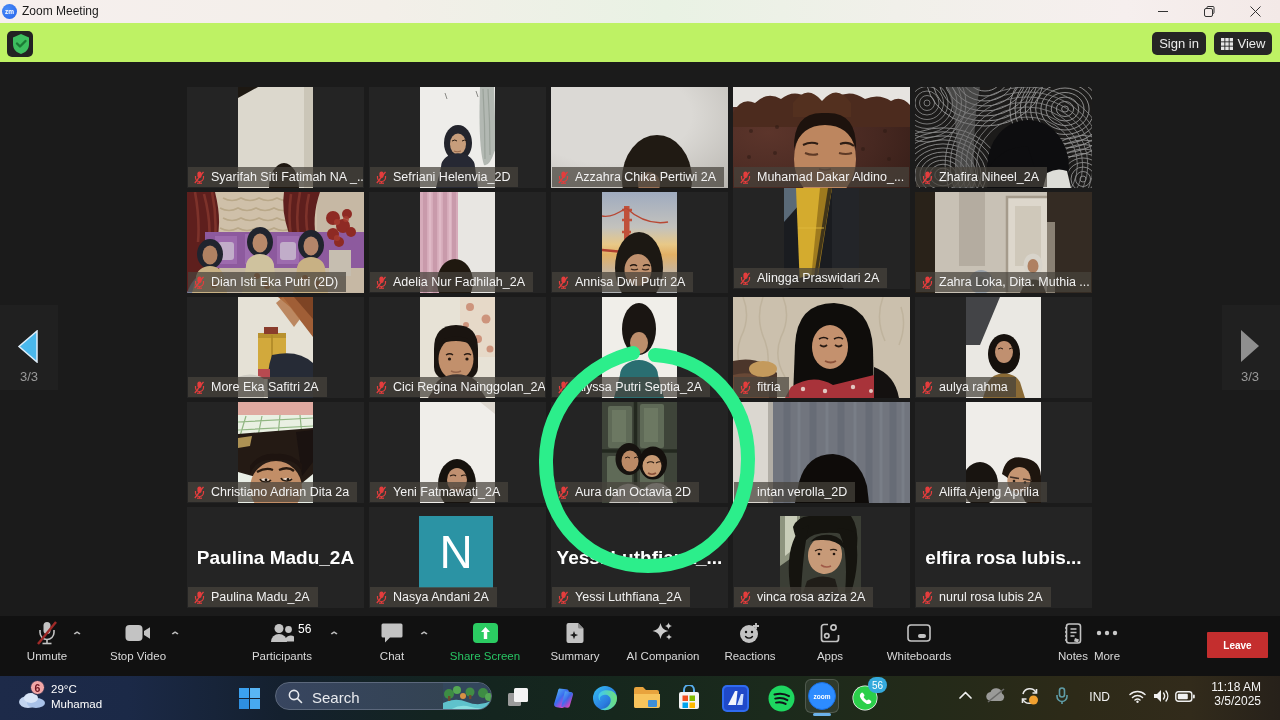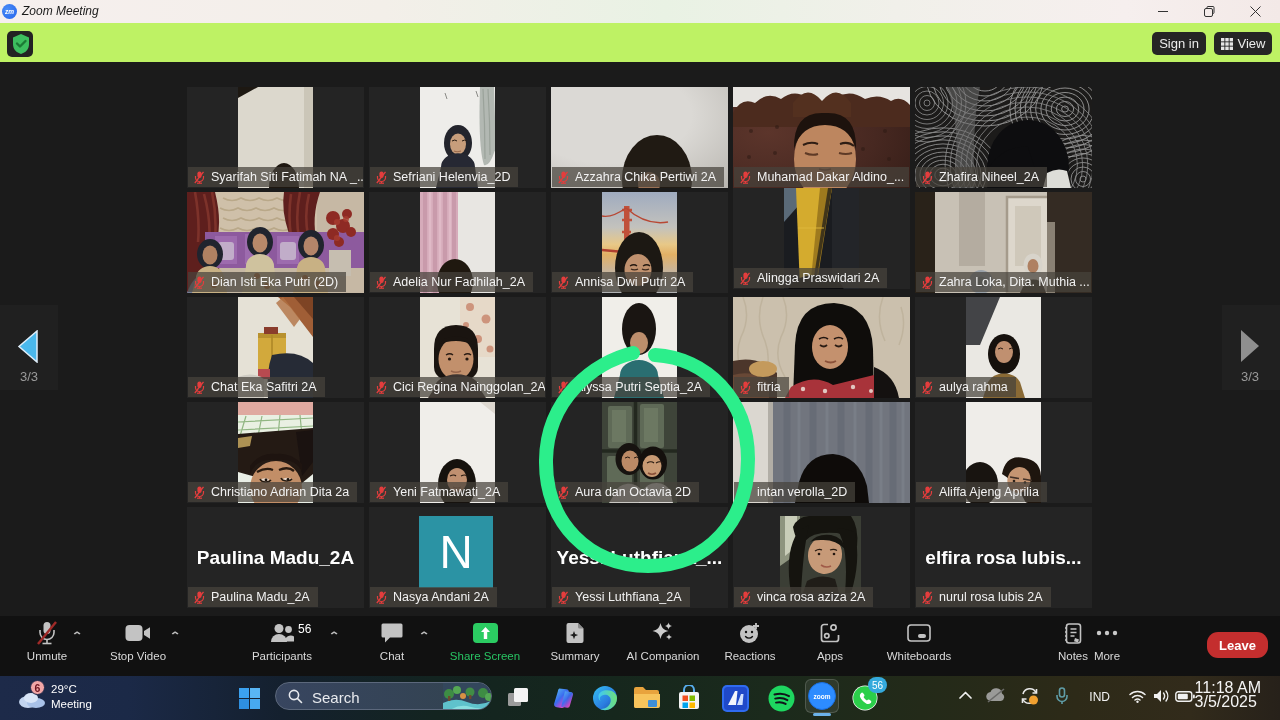--- a/index.html
+++ b/index.html
@@ -1,20 +1,20 @@
 <!DOCTYPE html>
 <html><head>
 <meta charset="utf-8">
 <style>
 *{margin:0;padding:0;box-sizing:border-box}
 html,body{width:1280px;height:720px;overflow:hidden;background:#1b1b1b;font-family:"Liberation Sans",sans-serif}
 #app{position:absolute;inset:0}
 
 #titlebar{position:absolute;left:0;top:0;width:1280px;height:23px;
- background:linear-gradient(90deg,#f6efee 0%,#f3efe9 30%,#e9f2e4 52%,#f1f0ea 70%,#f6efee 88%,#f3e9e7 100%);font-style:italic;}
+ background:linear-gradient(90deg,#f6efee 0%,#f3efe9 30%,#e9f2e4 52%,#f1f0ea 70%,#f6efee 88%,#f3e9e7 100%);}
 #zmlogo{position:absolute;left:2px;top:4px;width:15px;height:15px;border-radius:50%;
  background:radial-gradient(circle at 35% 35%,#4a8cf7,#2563eb);color:#fff;font-size:6.5px;font-weight:bold;
  display:flex;align-items:center;justify-content:center}
 #wtitle{position:absolute;left:22px;top:4px;font-size:12px;color:#1a1a1a}
 .wbtn{position:absolute;top:0;width:34px;height:23px;color:#333;display:flex;align-items:center;justify-content:center;font-size:12px}
 
 #header{position:absolute;left:0;top:23px;width:1280px;height:39px;background:#bef264}
 #shieldbg{position:absolute;left:7px;top:8px;width:26px;height:26px;background:#232323;border-radius:5px}
 #signin{position:absolute;left:1152px;top:9px;width:54px;height:23px;background:#252525;border-radius:5px;
  color:#ececec;font-size:13px;display:flex;align-items:center;justify-content:center}
@@ -26,31 +26,31 @@
  font-size:12.5px;display:flex;align-items:center;padding:0 8px 0 6px;white-space:nowrap;max-width:175px;overflow:hidden}
 .nl svg{margin-right:6px;flex:none}
 .bigname{position:absolute;left:0;top:0;width:177px;height:101px;display:flex;align-items:center;justify-content:center;
  color:#fff;font-size:19px;font-weight:bold;white-space:nowrap}
 
 #toolbar{position:absolute;left:0;top:616px;width:1280px;height:60px;background:#111111}
 .tb{position:absolute;top:620px;display:flex;flex-direction:column;align-items:center;color:#d9d9d9;font-size:11.5px;white-space:nowrap}
 .tb .ic{height:26px;display:flex;align-items:center;justify-content:center}
 .tb .lb{margin-top:4px}
 .caret{position:absolute;top:630px;color:#bdbdbd;font-size:10px;font-weight:bold;transform:scaleX(1.4)}
-#leave{position:absolute;left:1207px;top:632px;width:61px;height:26px;background:#c42e2e;border-radius:11px;
- color:#fff;font-weight:bold;font-size:13px;display:flex;align-items:center;justify-content:center}
+#leave{position:absolute;left:1207px;top:632px;width:61px;height:26px;background:#c42e2e;border-radius:1px;
+ color:#fff;font-weight:bold;font-size:10px;display:flex;align-items:center;justify-content:center}
 
 #taskbar{position:absolute;left:0;top:676px;width:1280px;height:44px;
  background:linear-gradient(90deg,#1d2a49 0%,#1b2947 10%,#14202e 22%,#132420 34%,#16271d 48%,#1b2a1c 60%,#232a19 72%,#2d2a18 84%,#322b1b 93%,#27211a 100%)}
 #weather{position:absolute;left:30px;top:677px;width:130px;height:40px;color:#fff}
 #searchpill{position:absolute;left:275px;top:682px;width:217px;height:28px;border-radius:14px;
  background:linear-gradient(90deg,rgba(62,76,104,.85),rgba(58,74,92,.8));border:1px solid #5c687c;color:#e8eaee;overflow:hidden}
 .tbicon{position:absolute;top:684px;width:28px;height:28px;display:flex;align-items:center;justify-content:center}
 #tray{position:absolute;left:900px;right:0;top:676px;height:44px;color:#f0f0f0}
-#clock{position:absolute;right:19px;top:681px;font-size:16px;color:#f5f5f5;line-height:13.5px}
+#clock{position:absolute;right:19px;top:681px;text-align:right;font-size:12px;color:#f5f5f5;line-height:13.5px}
 </style>
 </head>
 <body>
 <div id="app">
 
   <div id="titlebar">
     <div id="zmlogo">zm</div>
     <div id="wtitle">Zoom Meeting</div>
     <div class="wbtn" style="left:1146px">
         <svg width="11" height="11">
@@ -445,21 +445,21 @@
 <path d="M0 80 Q14 74 26 82 L26 101 H0 Z" fill="#cfccc4"></path>
 </svg></div>
         <div class="nl">
           <svg width="11" height="13" viewBox="0 0 11 13">
             <rect x="3.4" y="0.5" width="4.2" height="6.5" rx="2.1" fill="#e43d3d"></rect>
             <path d="M1.5 5 v1.5 a4 4 0 0 0 8 0 V5" fill="none" stroke="#e43d3d" stroke-width="1.2"></path>
             <line x1="5.5" y1="10.5" x2="5.5" y2="12" stroke="#e43d3d" stroke-width="1.2"></line>
             <line x1="3" y1="12.2" x2="8" y2="12.2" stroke="#e43d3d" stroke-width="1.2"></line>
             <line x1="0.8" y1="12" x2="9.5" y2="0.8" stroke="#e43d3d" stroke-width="1.3"></line>
           </svg>
-          <span>Chat Eka Safitri 2A</span>
+          <span>More Eka Safitri 2A</span>
         </div>
       </div>
 <div class="tile" style="left:369px;top:297px">
         <div style="position:absolute;left:51px;top:0;width:75px;height:101px;background:#e7e2d6;overflow:hidden"><svg width="75" height="101" viewBox="0 0 75 101">
 <rect width="75" height="101" fill="#e7e2d6"></rect>
 <rect x="40" y="0" width="35" height="60" fill="#e6d9c8"></rect>
 <g fill="#c8836a" opacity="0.8">
               <circle cx="50" cy="10" r="4"></circle>
               <circle cx="66" cy="22" r="4.5"></circle>
               <circle cx="58" cy="42" r="4"></circle>
@@ -911,21 +911,21 @@
 
   <div id="taskbar"></div>
   <div id="weather">
     <svg style="position:absolute;left:-11px;top:14px" width="27" height="17" viewBox="0 0 27 17">
       <ellipse cx="9" cy="11" rx="9" ry="6" fill="#c3d5f0"></ellipse>
       <ellipse cx="17" cy="12" rx="9" ry="5" fill="#a9c2e8"></ellipse>
       <ellipse cx="12" cy="7" rx="7" ry="5" fill="#d9e6f8"></ellipse>
     </svg>
     <div style="position:absolute;left:0px;top:3px;width:15px;height:15px;border-radius:50%;background:#f2a6a6;border:1.5px solid #232a4a;color:#6e1520;font-size:10.5px;font-weight:bold;display:flex;align-items:center;justify-content:center">6</div>
     <div style="position:absolute;left:21px;top:6px;font-size:11.5px">29°C</div>
-    <div style="position:absolute;left:21px;top:21px;font-size:11.5px">Meeting</div>
+    <div style="position:absolute;left:21px;top:21px;font-size:11.5px">Muhamad</div>
   </div>
   <div class="tbicon" style="left:235px">
     <svg width="21" height="21" viewBox="0 0 21 21">
       <rect x="0" y="0" width="10" height="10" fill="#3ba1ef"></rect>
         <rect x="11" y="0" width="10" height="10" fill="#59b6f5"></rect>
       <rect x="0" y="11" width="10" height="10" fill="#2e8fe0"></rect>
         <rect x="11" y="11" width="10" height="10" fill="#47a9f0"></rect>
     </svg>
   </div>
   <div id="searchpill">

